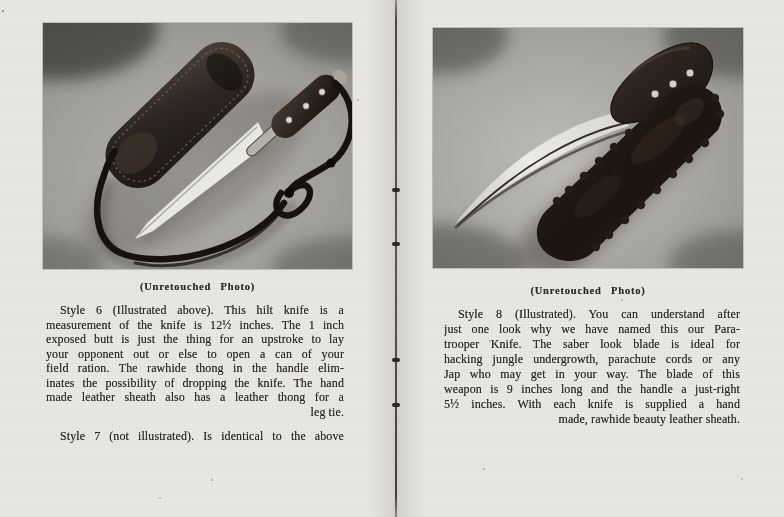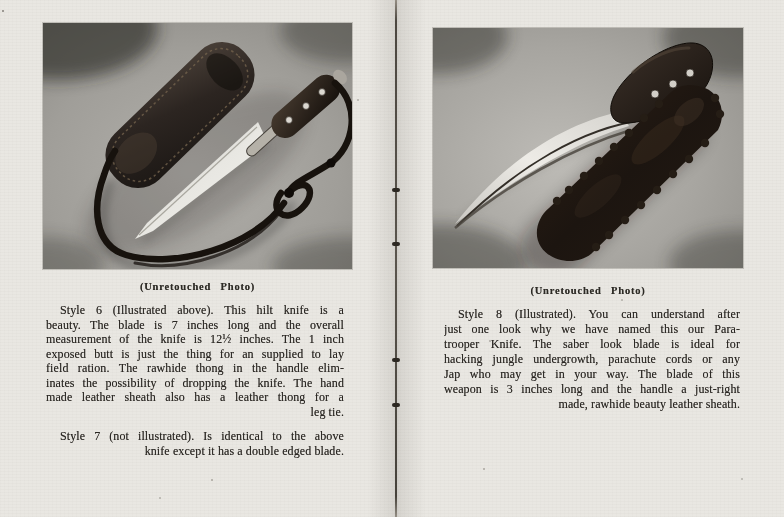--- a/index.html
+++ b/index.html
@@ -142,31 +142,30 @@
         <path d="M238,188 C206,230 140,250 92,240" stroke-width="3" stroke-opacity="0.75"></path>
         <circle cx="246" cy="170" r="5" fill="#0f0b08" stroke="none"></circle>
         <circle cx="288" cy="140" r="4.5" fill="#0f0b08" stroke="none"></circle>
       </g>
     </svg>
   </figure>
   <div class="caption cl">(Unretouched Photo)</div>
   <div class="textcol tl">
     <div class="para">
         <div class="jline first">Style 6 (Illustrated above). This hilt knife is a</div>
-        <div class="jline">beauty. The blade is 7 inches long and the overall</div>
         <div class="jline">measurement of the knife is 12½ inches. The 1 inch</div>
-        <div class="jline">exposed butt is just the thing for an supplied to lay</div>
+        <div class="jline">exposed butt is just the thing for an upstroke to lay</div>
+        <div class="jline">your opponent out or else to open a can of your</div>
         <div class="jline">field ration. The rawhide thong in the handle elim-</div>
         <div class="jline">inates the possibility of dropping the knife. The hand</div>
         <div class="jline">made leather sheath also has a leather thong for a</div>
         <div class="jline last">leg tie.</div>
       </div>
     <div class="para">
         <div class="jline first">Style 7 (not illustrated). Is identical to the above</div>
-        <div class="jline last">knife except it has a double edged blade.</div>
       </div>
   </div>
 </section>
 
 <section class="page right">
   <figure class="photo pr" aria-label="paratrooper-knife-saber-blade-with-rawhide-strung-sheath-photo">
     <svg viewBox="0 0 310 240" width="310" height="240">
       <defs>
         <radialGradient id="rbg" cx="40%" cy="55%" r="85%">
           <stop offset="0" stop-color="#bdbbb6"></stop>
@@ -243,17 +242,18 @@
     </svg>
   </figure>
   <div class="caption cr">(Unretouched Photo)</div>
   <div class="textcol tr">
     <div class="para">
         <div class="jline first">Style 8 (Illustrated). You can understand after</div>
         <div class="jline">just one look why we have named this our Para-</div>
         <div class="jline">trooper Knife. The saber look blade is ideal for</div>
         <div class="jline">hacking jungle undergrowth, parachute cords or any</div>
         <div class="jline">Jap who may get in your way. The blade of this</div>
-        <div class="jline">weapon is 3 inches long and the handle a just-right</div>
+        <div class="jline">weapon is 9 inches long and the handle a just-right</div>
+        <div class="jline">5½ inches. With each knife is supplied a hand</div>
         <div class="jline last">made, rawhide beauty leather sheath.</div>
       </div>
   </div>
 </section>
 
 </body></html>

